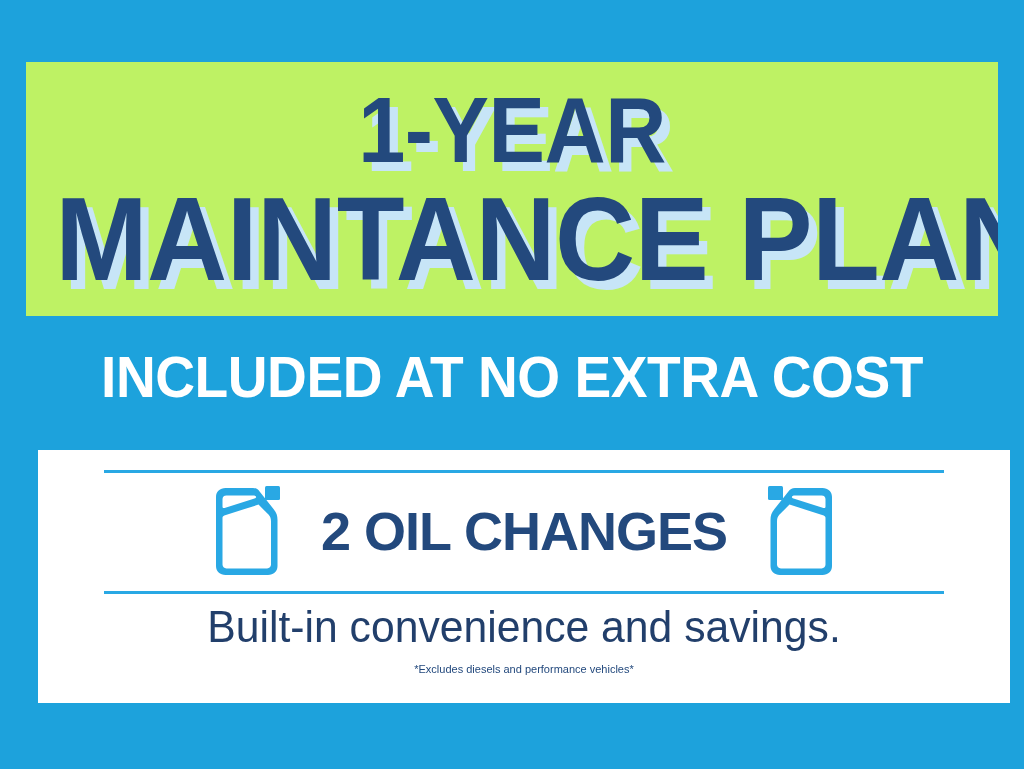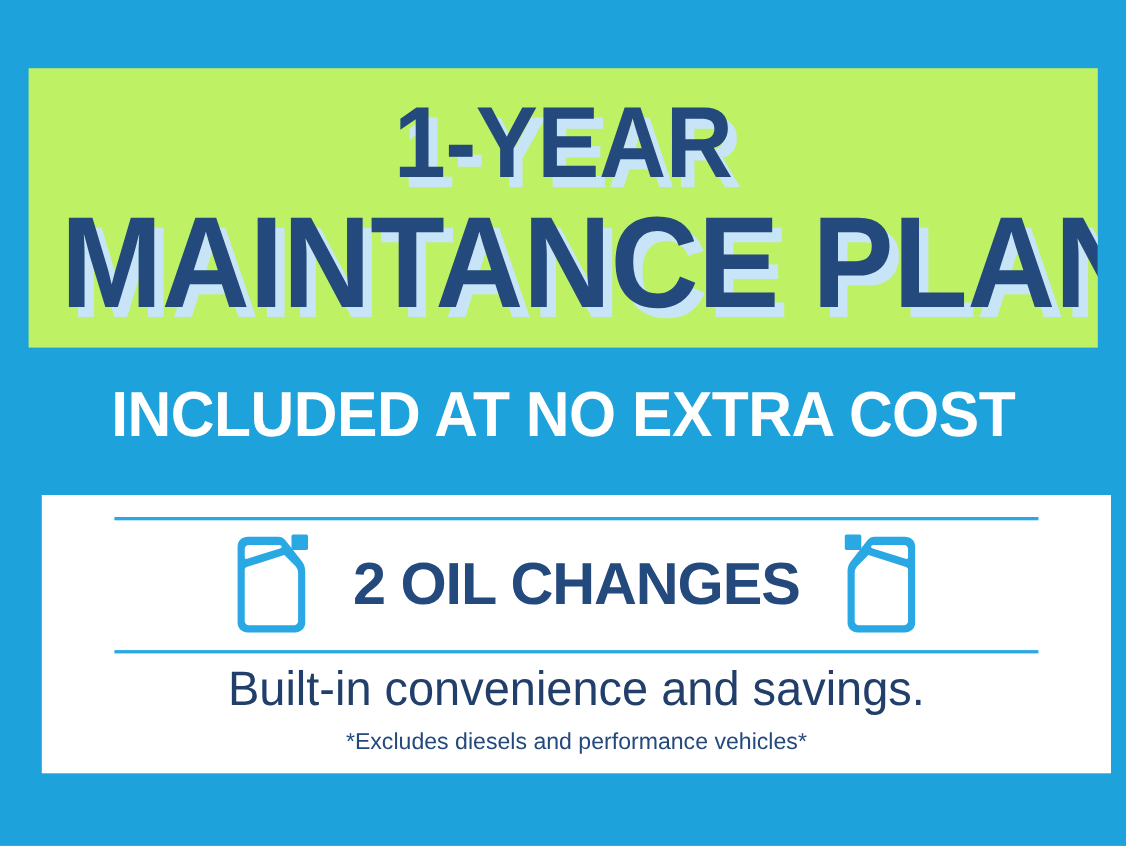--- a/index.html
+++ b/index.html
@@ -147,21 +147,21 @@
 
   .disclaimer {
     position: absolute;
     left: 0;
     top: 214px;
     width: 972px;
     text-align: center;
     color: #23497d;
     font-family: "Liberation Sans", sans-serif;
     font-weight: 400;
-    font-size: 21px;
+    font-size: 11px;
     line-height: 1;
     white-space: nowrap;
   }
 </style>
 </head>
 <body>
 
 <div id="poster">
 
   <div class="panel-top">

